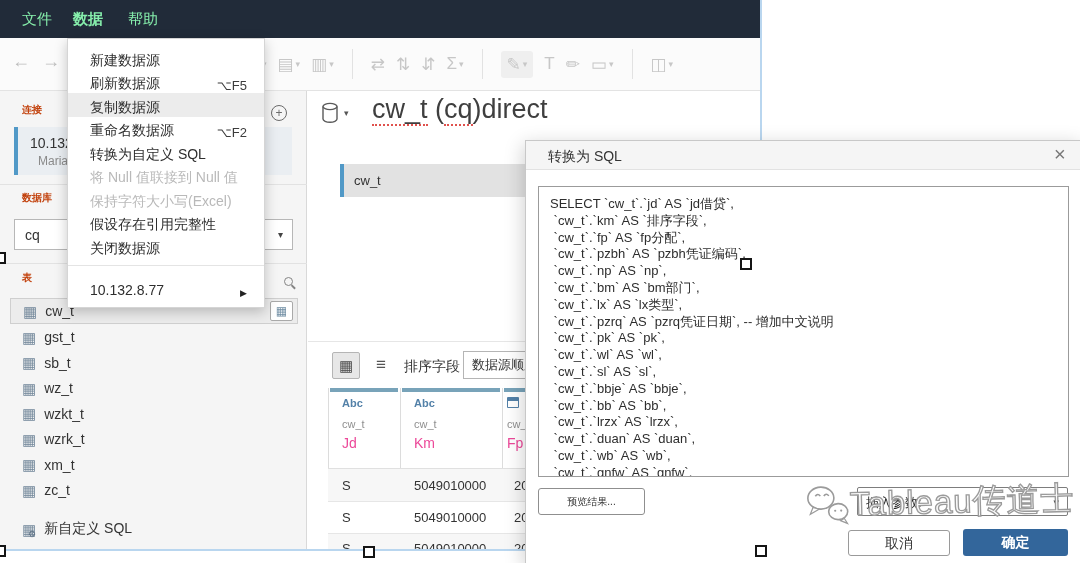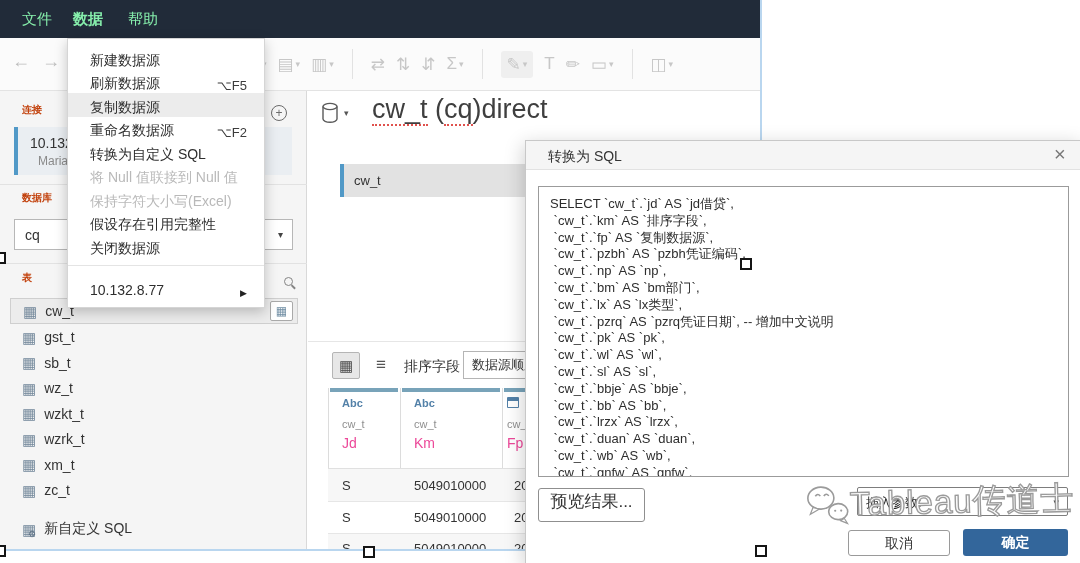--- a/index.html
+++ b/index.html
@@ -88,21 +88,21 @@
   
   .modal { position:absolute; left:525px; top:140px; width:558px; height:425px; background:#fff; z-index:30;
            border:1px solid #c8c8c8; box-shadow:-2px 4px 18px rgba(0,0,0,.18); }
   .m-head { position:absolute; left:0; top:0; width:100%; height:29px; background:#f5f5f5; border-bottom:1px solid #e2e2e2; }
   .m-title { position:absolute; left:22px; top:7px; font-size:14px; color:#333; }
   .m-close { position:absolute; left:528px; top:2px; font-size:20px; color:#777; }
   .sqlbox { position:absolute; left:12px; top:45px; width:531px; height:291px; border:1px solid #9b9b9b; background:#fff;
             padding:9px 0 0 11px; overflow:hidden; }
   .sqlline { font-size:13px; line-height:16.8px; color:#2d2d2d; white-space:pre; }
   .btn { position:absolute; background:#fff; border:1px solid #8f8f8f; border-radius:3px; text-align:center; color:#333; }
-  .b-preview { left:12px; top:347px; width:107px; height:34px; font-size:17px; line-height:25px; }
+  .b-preview { left:12px; top:347px; width:107px; height:27px; font-size:10px; line-height:25px; }
   .param-sel { position:absolute; left:331px; top:346px; width:211px; height:29px; background:#fff; border:1px solid #7d7d7d; border-radius:2px; }
   .param-sel .lbl { position:absolute; left:8px; top:6px; font-size:13px; color:#222; }
   .param-sel .crt { position:absolute; right:8px; top:8px; font-size:11px; color:#333; }
   .b-cancel { left:322px; top:389px; width:102px; height:26px; font-size:14px; line-height:24px; border-color:#9a9a9a; }
   .b-ok { position:absolute; left:437px; top:388px; width:105px; height:27px; background:#33669b; border-radius:3px;
           color:#fff; font-size:14px; font-weight:bold; text-align:center; line-height:27px; }
 
   
   .wm { position:absolute; left:804px; top:479px; z-index:50; display:flex; align-items:center; pointer-events:none; transform:rotate(-1.5deg); }
   .wm-text { font-size:33px; color:rgba(255,255,255,.92); -webkit-text-stroke:1.3px #9b9b9b; text-shadow:0 0 1px #b5b5b5; letter-spacing:1px; }
@@ -317,21 +317,21 @@
   </div>
 
   <div class="modal">
     <div class="m-head">
       <span class="m-title">转换为 SQL</span>
       <span class="m-close">×</span>
     </div>
     <div class="sqlbox">
       <div class="sqlline">SELECT `cw_t`.`jd` AS `jd借贷`,</div>
       <div class="sqlline"> `cw_t`.`km` AS `排序字段`,</div>
-      <div class="sqlline"> `cw_t`.`fp` AS `复制数据源`,</div>
+      <div class="sqlline"> `cw_t`.`fp` AS `fp分配`,</div>
       <div class="sqlline"> `cw_t`.`pzbh` AS `pzbh凭证编码`,</div>
       <div class="sqlline"> `cw_t`.`np` AS `np`,</div>
       <div class="sqlline"> `cw_t`.`bm` AS `bm部门`,</div>
       <div class="sqlline"> `cw_t`.`lx` AS `lx类型`,</div>
       <div class="sqlline"> `cw_t`.`pzrq` AS `pzrq凭证日期`, -- 增加中文说明</div>
       <div class="sqlline"> `cw_t`.`pk` AS `pk`,</div>
       <div class="sqlline"> `cw_t`.`wl` AS `wl`,</div>
       <div class="sqlline"> `cw_t`.`sl` AS `sl`,</div>
       <div class="sqlline"> `cw_t`.`bbje` AS `bbje`,</div>
       <div class="sqlline"> `cw_t`.`bb` AS `bb`,</div>

